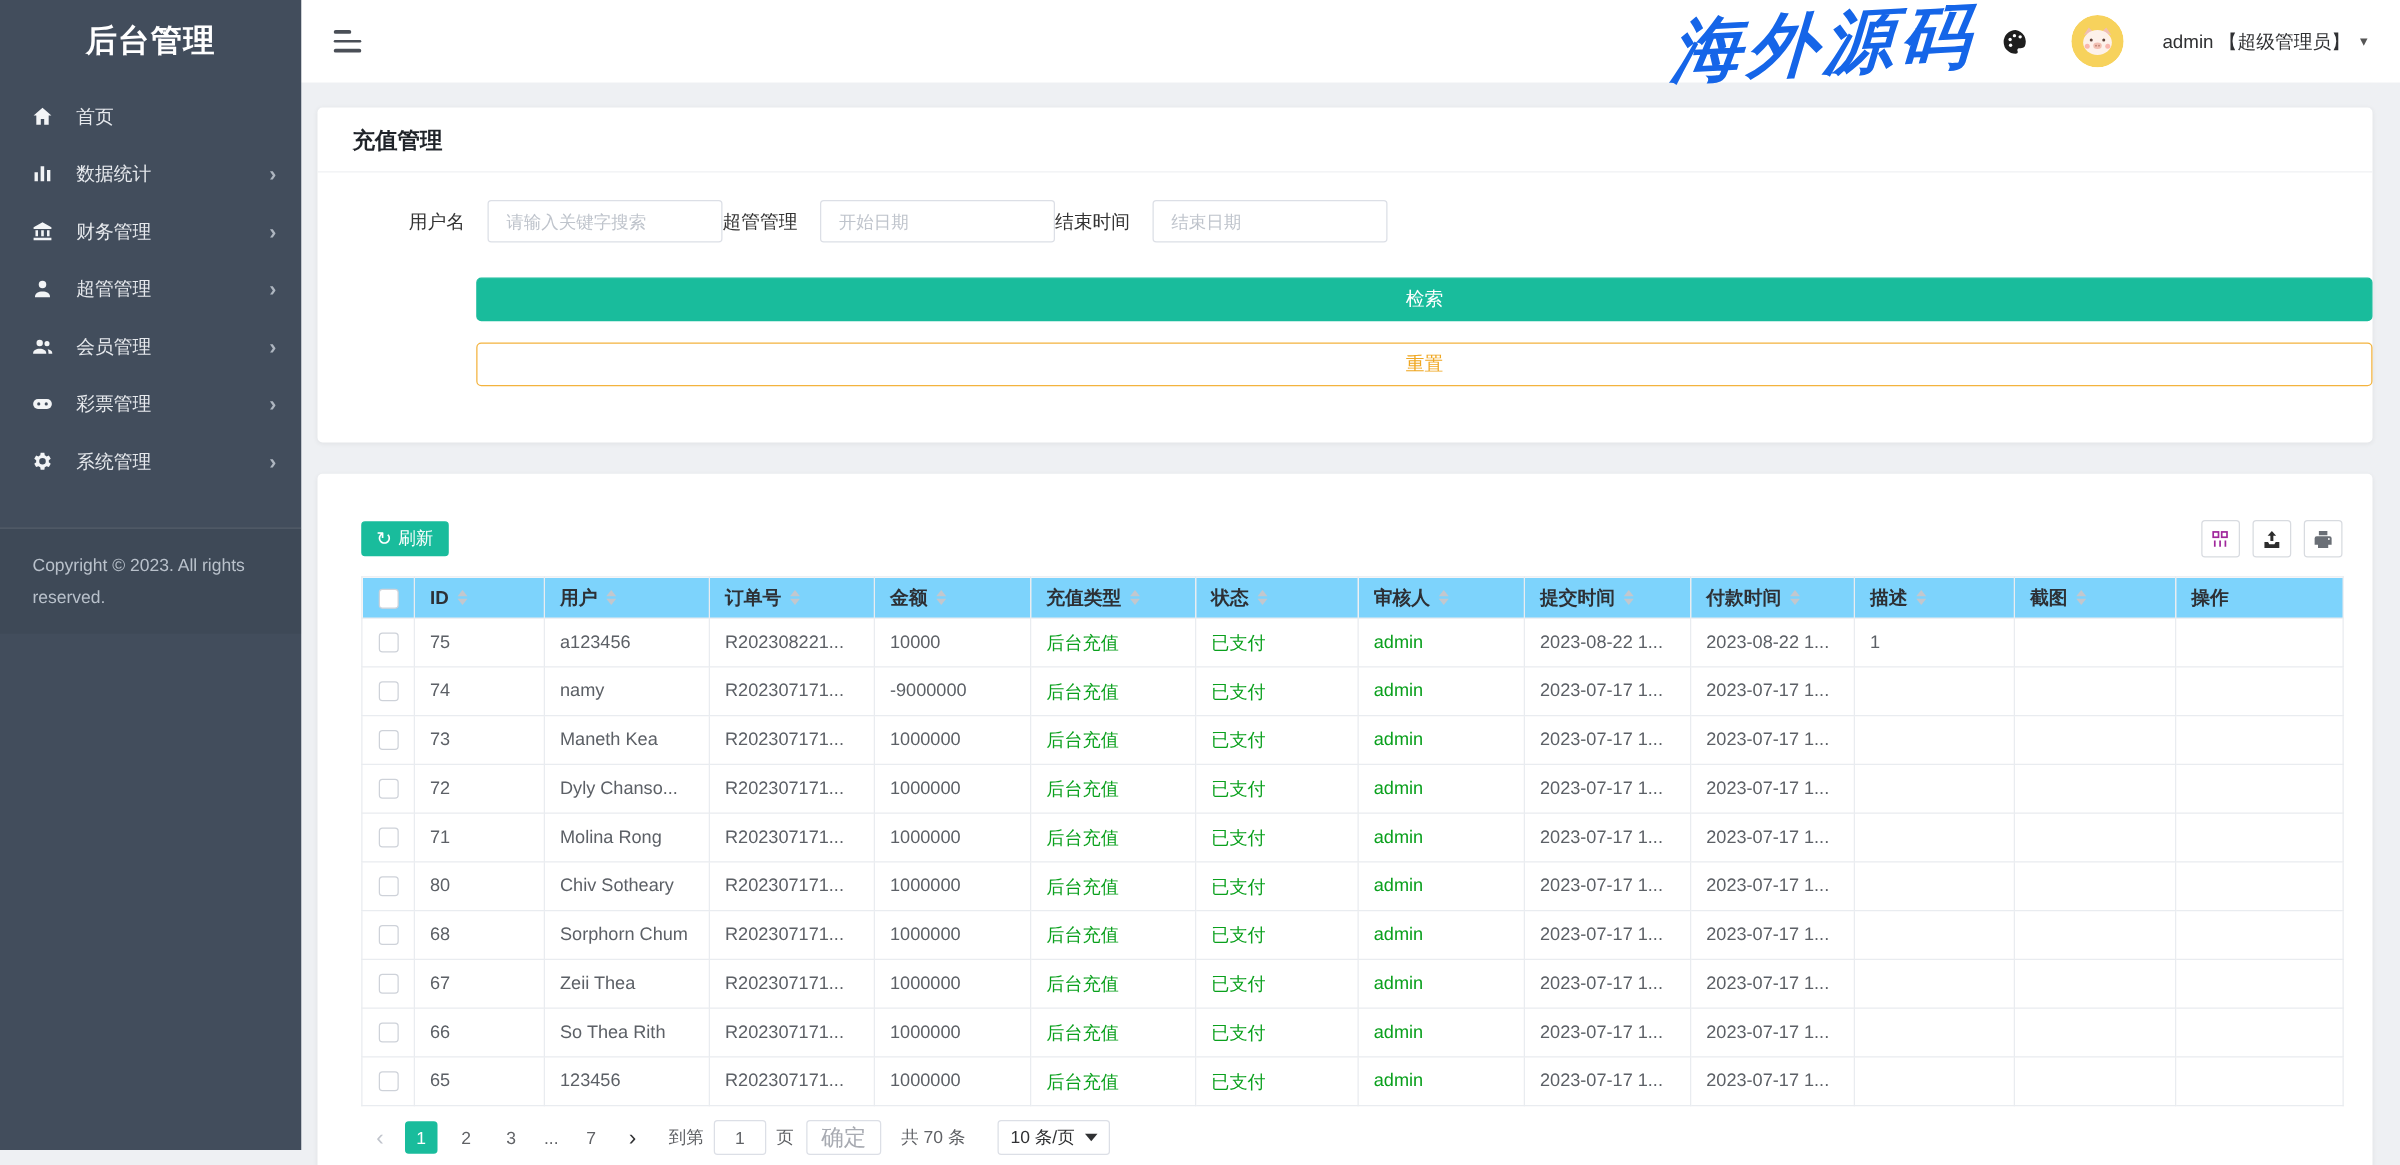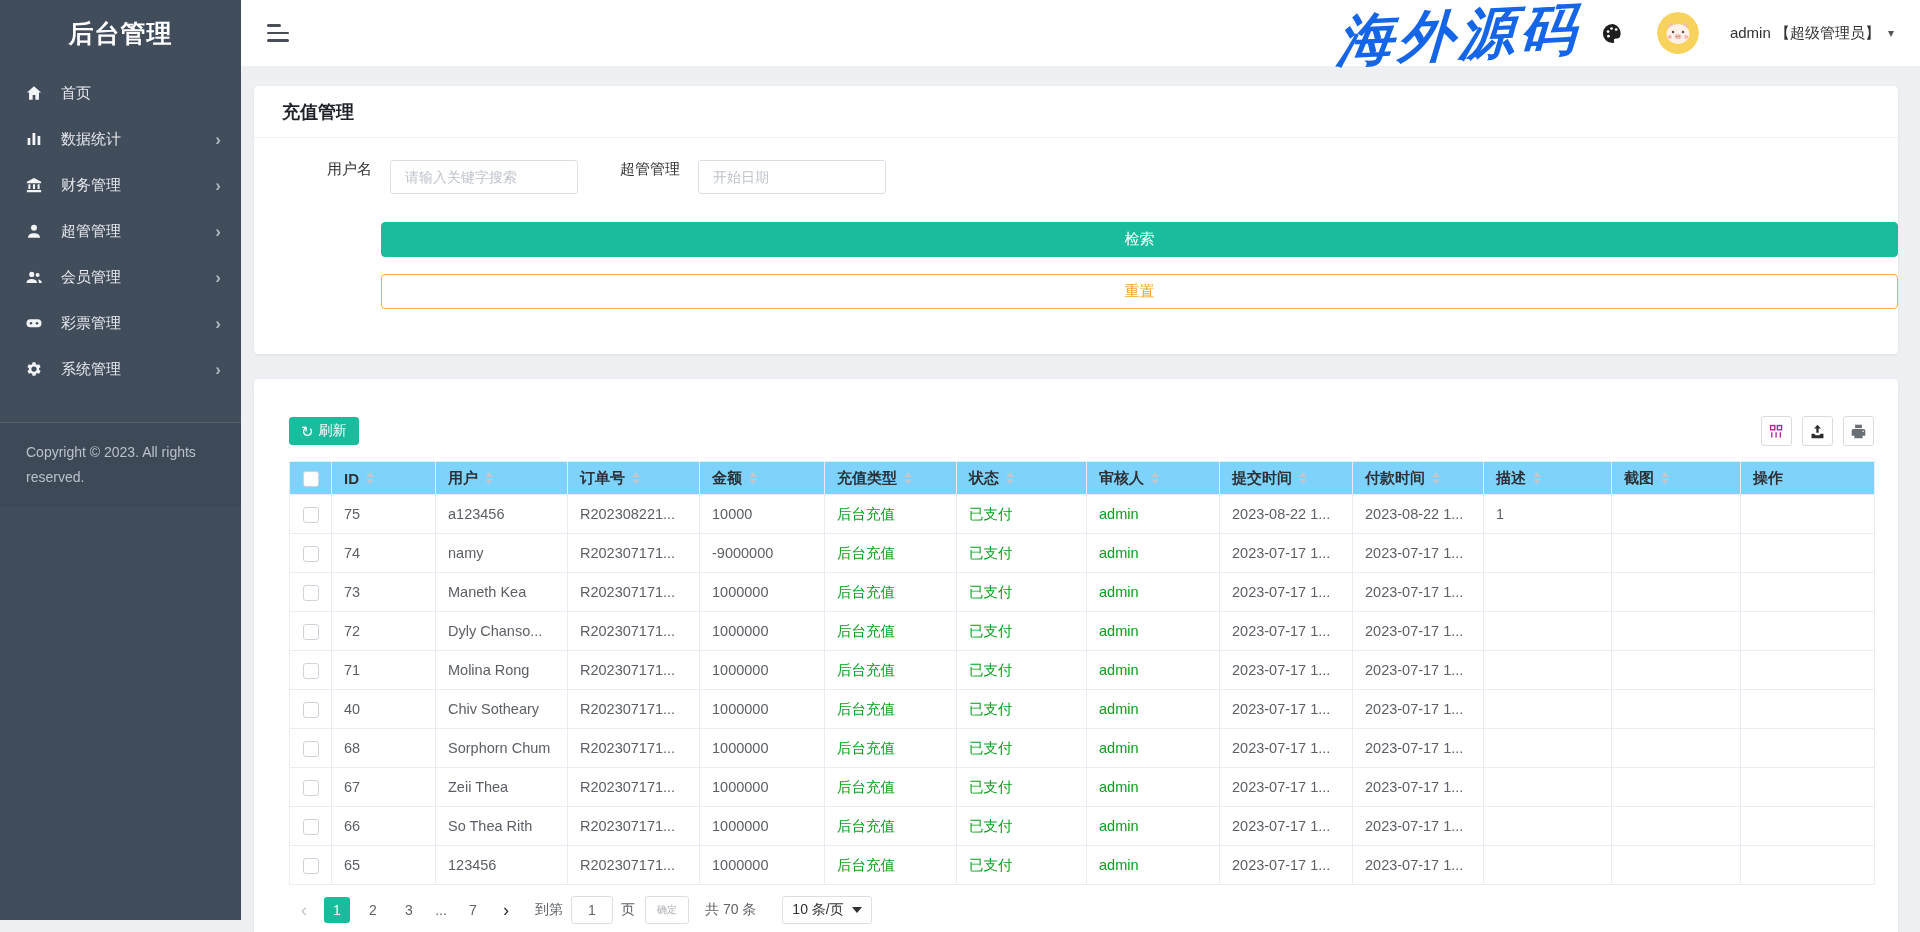--- a/index.html
+++ b/index.html
@@ -34,21 +34,21 @@
     font-family:"DejaVu Serif", serif; font-style:italic; font-weight:bold; font-size:56px;
     color:#1565e8; letter-spacing:5px; transform:rotate(-3deg) skewX(-6deg); }
 
   
   .content { padding:20px 22px 0 13px; }
   .card { background:#fff; border-radius:4px; box-shadow:0 1px 4px rgba(0,0,0,.06); }
 
   .page-title { font-size:18px; font-weight:bold; color:#1f2329; padding:14px 28px 13px; }
   .card-divider { border-bottom:1px solid #f0f1f3; }
   .filter-row { display:flex; align-items:center; padding:22px 0 0 73px; }
-  .fg { display:flex; align-items:flex-start; margin-right:42px; }
+  .fg { display:flex; align-items:center; }
   .fg label { font-size:15px; color:#333; margin-right:18px; white-space:nowrap; }
   .fg input { width:188px; height:34px; border:1px solid #dcdfe6; border-radius:3px; padding:0 14px; font-size:14px; color:#333; outline:none; font-family:"Liberation Sans", sans-serif; }
   .fg input::placeholder { color:#bfc4cc; }
   .filter-actions { padding:28px 0 45px 127px; display:flex; gap:17px;flex-direction:column; }
   .btn { height:35px; padding:0 17px; font-size:15px; border-radius:4px; cursor:pointer; font-family:"Liberation Sans", sans-serif; }
   .btn-search { background:#19bc9c; border:1px solid #19bc9c; color:#fff; }
   .btn-reset { background:#fff; border:1px solid #f3b33e; color:#efa722; }
 
   
   .table-card { margin-top:25px; padding:37px 24px 26px 35px; }
@@ -75,21 +75,21 @@
   .pagination { display:flex; align-items:center; margin-top:11px; font-size:14px; color:#606266; }
   .pg-arrow { width:30px; text-align:center; font-size:18px; cursor:pointer; line-height:26px; }
   .pg-prev { color:#c0c4cc; }
   .pg-next { color:#303133; }
   .pg-num { min-width:26px; height:26px; line-height:26px; text-align:center; border-radius:3px; margin:0 5px; cursor:pointer; color:#606266; }
   .pg-num.active { background:#19bc9c; color:#fff; }
   .pg-num.dots { cursor:default; margin:0 1px; }
   .pg-goto { margin-left:14px; color:#606266; }
   .goto-input { width:42px; height:28px; border:1px solid #dcdfe6; border-radius:3px; text-align:center; font-size:14px; color:#606266; margin:0 8px; outline:none; font-family:"Liberation Sans", sans-serif; }
   .pg-unit { margin-right:10px; }
-  .btn-confirm { height:28px; padding:0 11px; background:#fff; border:1px solid #dcdfe6; border-radius:3px; color:#a8abb2; font-size:10px; cursor:pointer; font-family:"Liberation Sans", sans-serif; }
+  .btn-confirm { height:28px; padding:0 11px; background:#fff; border:1px solid #dcdfe6; border-radius:3px; color:#a8abb2; font-size:18px; cursor:pointer; font-family:"Liberation Sans", sans-serif; }
   .pg-total { margin:0 26px 0 16px; }
   .page-size { display:flex; align-items:center; gap:8px; height:28px; border:1px solid #dcdfe6; border-radius:3px; padding:0 9px; cursor:pointer; color:#303133; background:#fff; }
   .ps-caret { width:0; height:0; border:5px solid transparent; border-top:6px solid #303133; margin-top:5px; }
 </style>
 </head>
 <body>
 
 <div class="screen">
 
   <aside class="sidebar">
@@ -214,20 +214,24 @@
         <div class="page-title">充值管理</div>
         <div class="card-divider"></div>
         <div class="filter-row">
           <div class="fg">
             <label>用户名</label>
             <input type="text" placeholder="请输入关键字搜索" style="">
           </div>
           <div class="fg">
             <label>超管管理</label>
             <input type="text" placeholder="开始日期" style="">
+          </div>
+          <div class="fg">
+            <label>结束时间</label>
+            <input type="text" placeholder="结束日期" style="">
           </div>
         </div>
         <div class="filter-actions">
           <button class="btn btn-search">检索</button>
           <button class="btn btn-reset">重置</button>
         </div>
       </section>
 
       <section class="card table-card">
         <div class="table-toolbar">
@@ -457,21 +461,21 @@
                 <td class="green">已支付</td>
                 <td class="green">admin</td>
                 <td>2023-07-17 1...</td>
                 <td>2023-07-17 1...</td>
                 <td></td>
                 <td></td>
                 <td></td>
               </tr>
               <tr>
                 <td class="cb-cell"><span class="checkbox"></span></td>
-                <td>40</td>
+                <td>80</td>
                 <td>Chiv Sotheary</td>
                 <td>R202307171...</td>
                 <td>1000000</td>
                 <td class="green">后台充值</td>
                 <td class="green">已支付</td>
                 <td class="green">admin</td>
                 <td>2023-07-17 1...</td>
                 <td>2023-07-17 1...</td>
                 <td></td>
                 <td></td>

